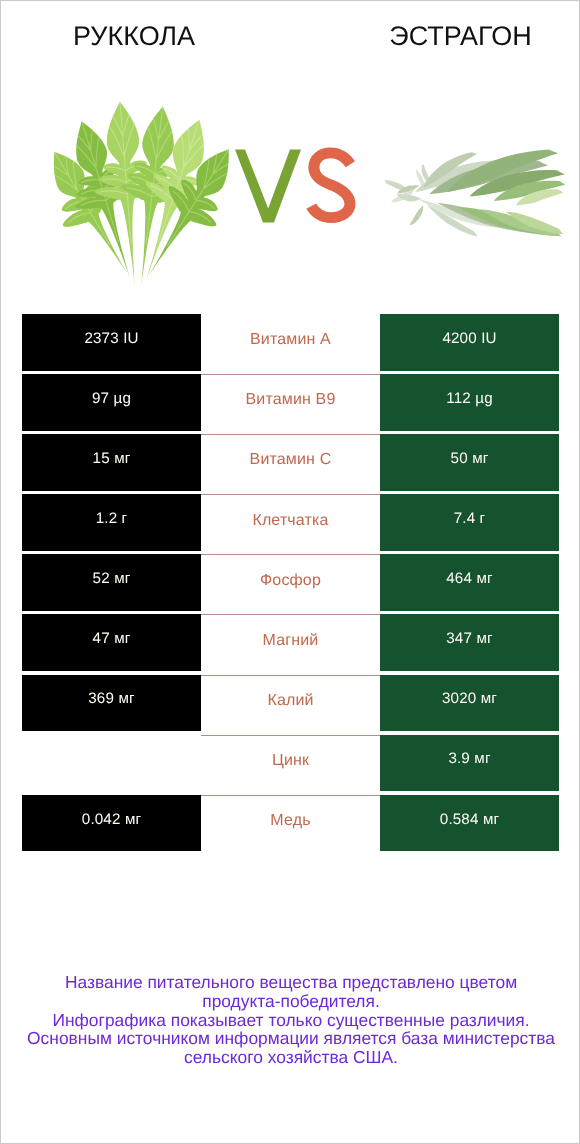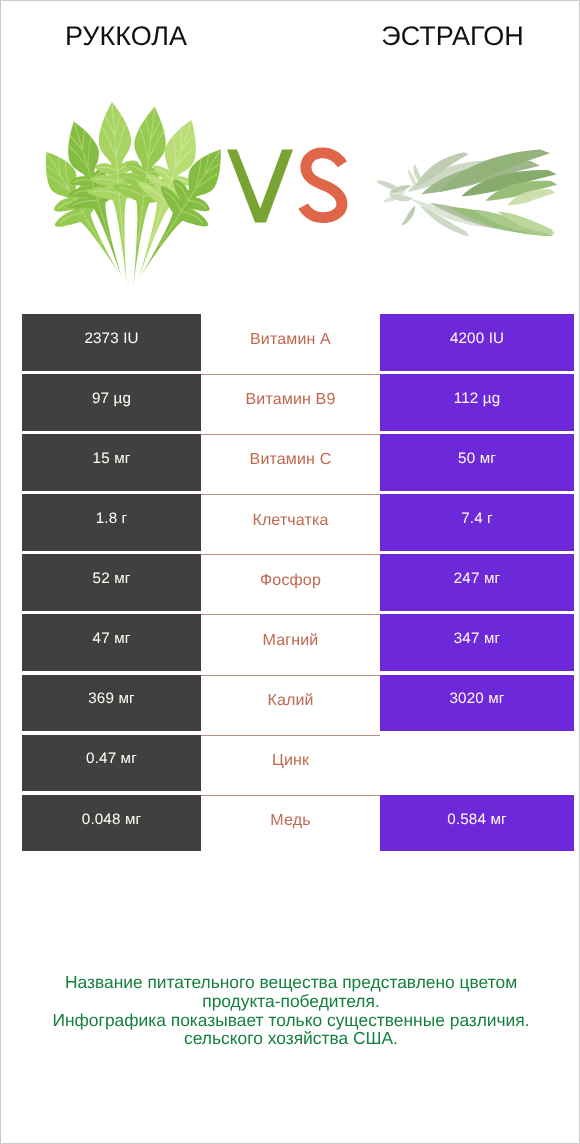--- a/index.html
+++ b/index.html
@@ -13,42 +13,42 @@
   .page { position:relative; width:580px; height:1144px; box-sizing:border-box;
           border:1px solid #cacaca; background:#fff; }
 
   
   .h-title { position:absolute; top:20px; font-size:27px; color:#111; text-align:center;
              font-weight:400; letter-spacing:0px; white-space:nowrap; }
   #t-left  { left:0;   width:250px; }
   #t-right { left:325px; width:253px; }
 
   
-  .hero { position:absolute; left:0; top:0; width:545px; height:300px; }
+  .hero { position:absolute; left:8px; top:0; width:545px; height:300px; }
   .leaf-left  { position:absolute; left:0px; top:0px; width:290px; height:300px; }
   .leaf-right { position:absolute; left:290px; top:0px; width:290px; height:300px; }
   .vs { position:absolute; left:0; top:0; width:580px; height:300px; }
   .vs .v { fill:#79a433; }
   .vs .s { stroke:#e0664a; }
 
   
   .table { position:absolute; left:21px; top:313px; width:537px; }
   .row { position:relative; height:60.1px; }
   .cell { position:absolute; top:0; height:56.5px; display:flex; align-items:center;
           justify-content:center; font-size:15.2px; letter-spacing:0.15px;
           padding-bottom:8px; box-sizing:border-box; }
-  .c-left  { left:0;   width:179px; background:#404040; color:#fdfff3; }
+  .c-left  { left:0;   width:179px; background:#000000; color:#fdfff3; }
   .c-mid   { left:179px; width:179px; color:#c1694f; font-size:16px; padding-bottom:4px; }
-  .c-right { left:358px; width:194px; background:#6d28d9; color:#fffaf7; }
+  .c-right { left:358px; width:179px; background:#14532d; color:#fffaf7; }
   .row + .row .c-mid::before { content:""; position:absolute; left:0; right:0; top:0;
           height:1px; background:#bb8b7d; }
 
   
   .footer { position:absolute; left:0; top:972px; width:580px; text-align:center;
-            font-size:17.4px; line-height:18.8px; color:#15803d; }
+            font-size:17.4px; line-height:18.8px; color:#6d28d9; }
 </style>
 </head>
 <body>
 
 <div class="page">
 
   <div class="hero">
     <div class="h-title" id="t-left">РУККОЛА</div>
     <div class="h-title" id="t-right">ЭСТРАГОН</div>
 
@@ -121,50 +121,51 @@
         <div class="cell c-left">97 µg</div>
         <div class="cell c-mid">Витамин B9</div>
         <div class="cell c-right">112 µg</div>
       </div>
       <div class="row">
         <div class="cell c-left">15 мг</div>
         <div class="cell c-mid">Витамин C</div>
         <div class="cell c-right">50 мг</div>
       </div>
       <div class="row">
-        <div class="cell c-left">1.8 г</div>
+        <div class="cell c-left">1.2 г</div>
         <div class="cell c-mid">Клетчатка</div>
         <div class="cell c-right">7.4 г</div>
       </div>
       <div class="row">
         <div class="cell c-left">52 мг</div>
         <div class="cell c-mid">Фосфор</div>
-        <div class="cell c-right">247 мг</div>
+        <div class="cell c-right">464 мг</div>
       </div>
       <div class="row">
         <div class="cell c-left">47 мг</div>
         <div class="cell c-mid">Магний</div>
         <div class="cell c-right">347 мг</div>
       </div>
       <div class="row">
         <div class="cell c-left">369 мг</div>
         <div class="cell c-mid">Калий</div>
         <div class="cell c-right">3020 мг</div>
       </div>
       <div class="row">
-        <div class="cell c-left">0.47 мг</div>
         <div class="cell c-mid">Цинк</div>
+        <div class="cell c-right">3.9 мг</div>
       </div>
       <div class="row">
-        <div class="cell c-left">0.048 мг</div>
+        <div class="cell c-left">0.042 мг</div>
         <div class="cell c-mid">Медь</div>
         <div class="cell c-right">0.584 мг</div>
       </div>
     </div>
 
   <div class="footer" id="footer">
       <div>Название питательного вещества представлено цветом</div>
       <div>продукта-победителя.</div>
       <div>Инфографика показывает только существенные различия.</div>
+      <div>Основным источником информации является база министерства</div>
       <div>сельского хозяйства США.</div>
     </div>
 
 </div>
 
 </body></html>

